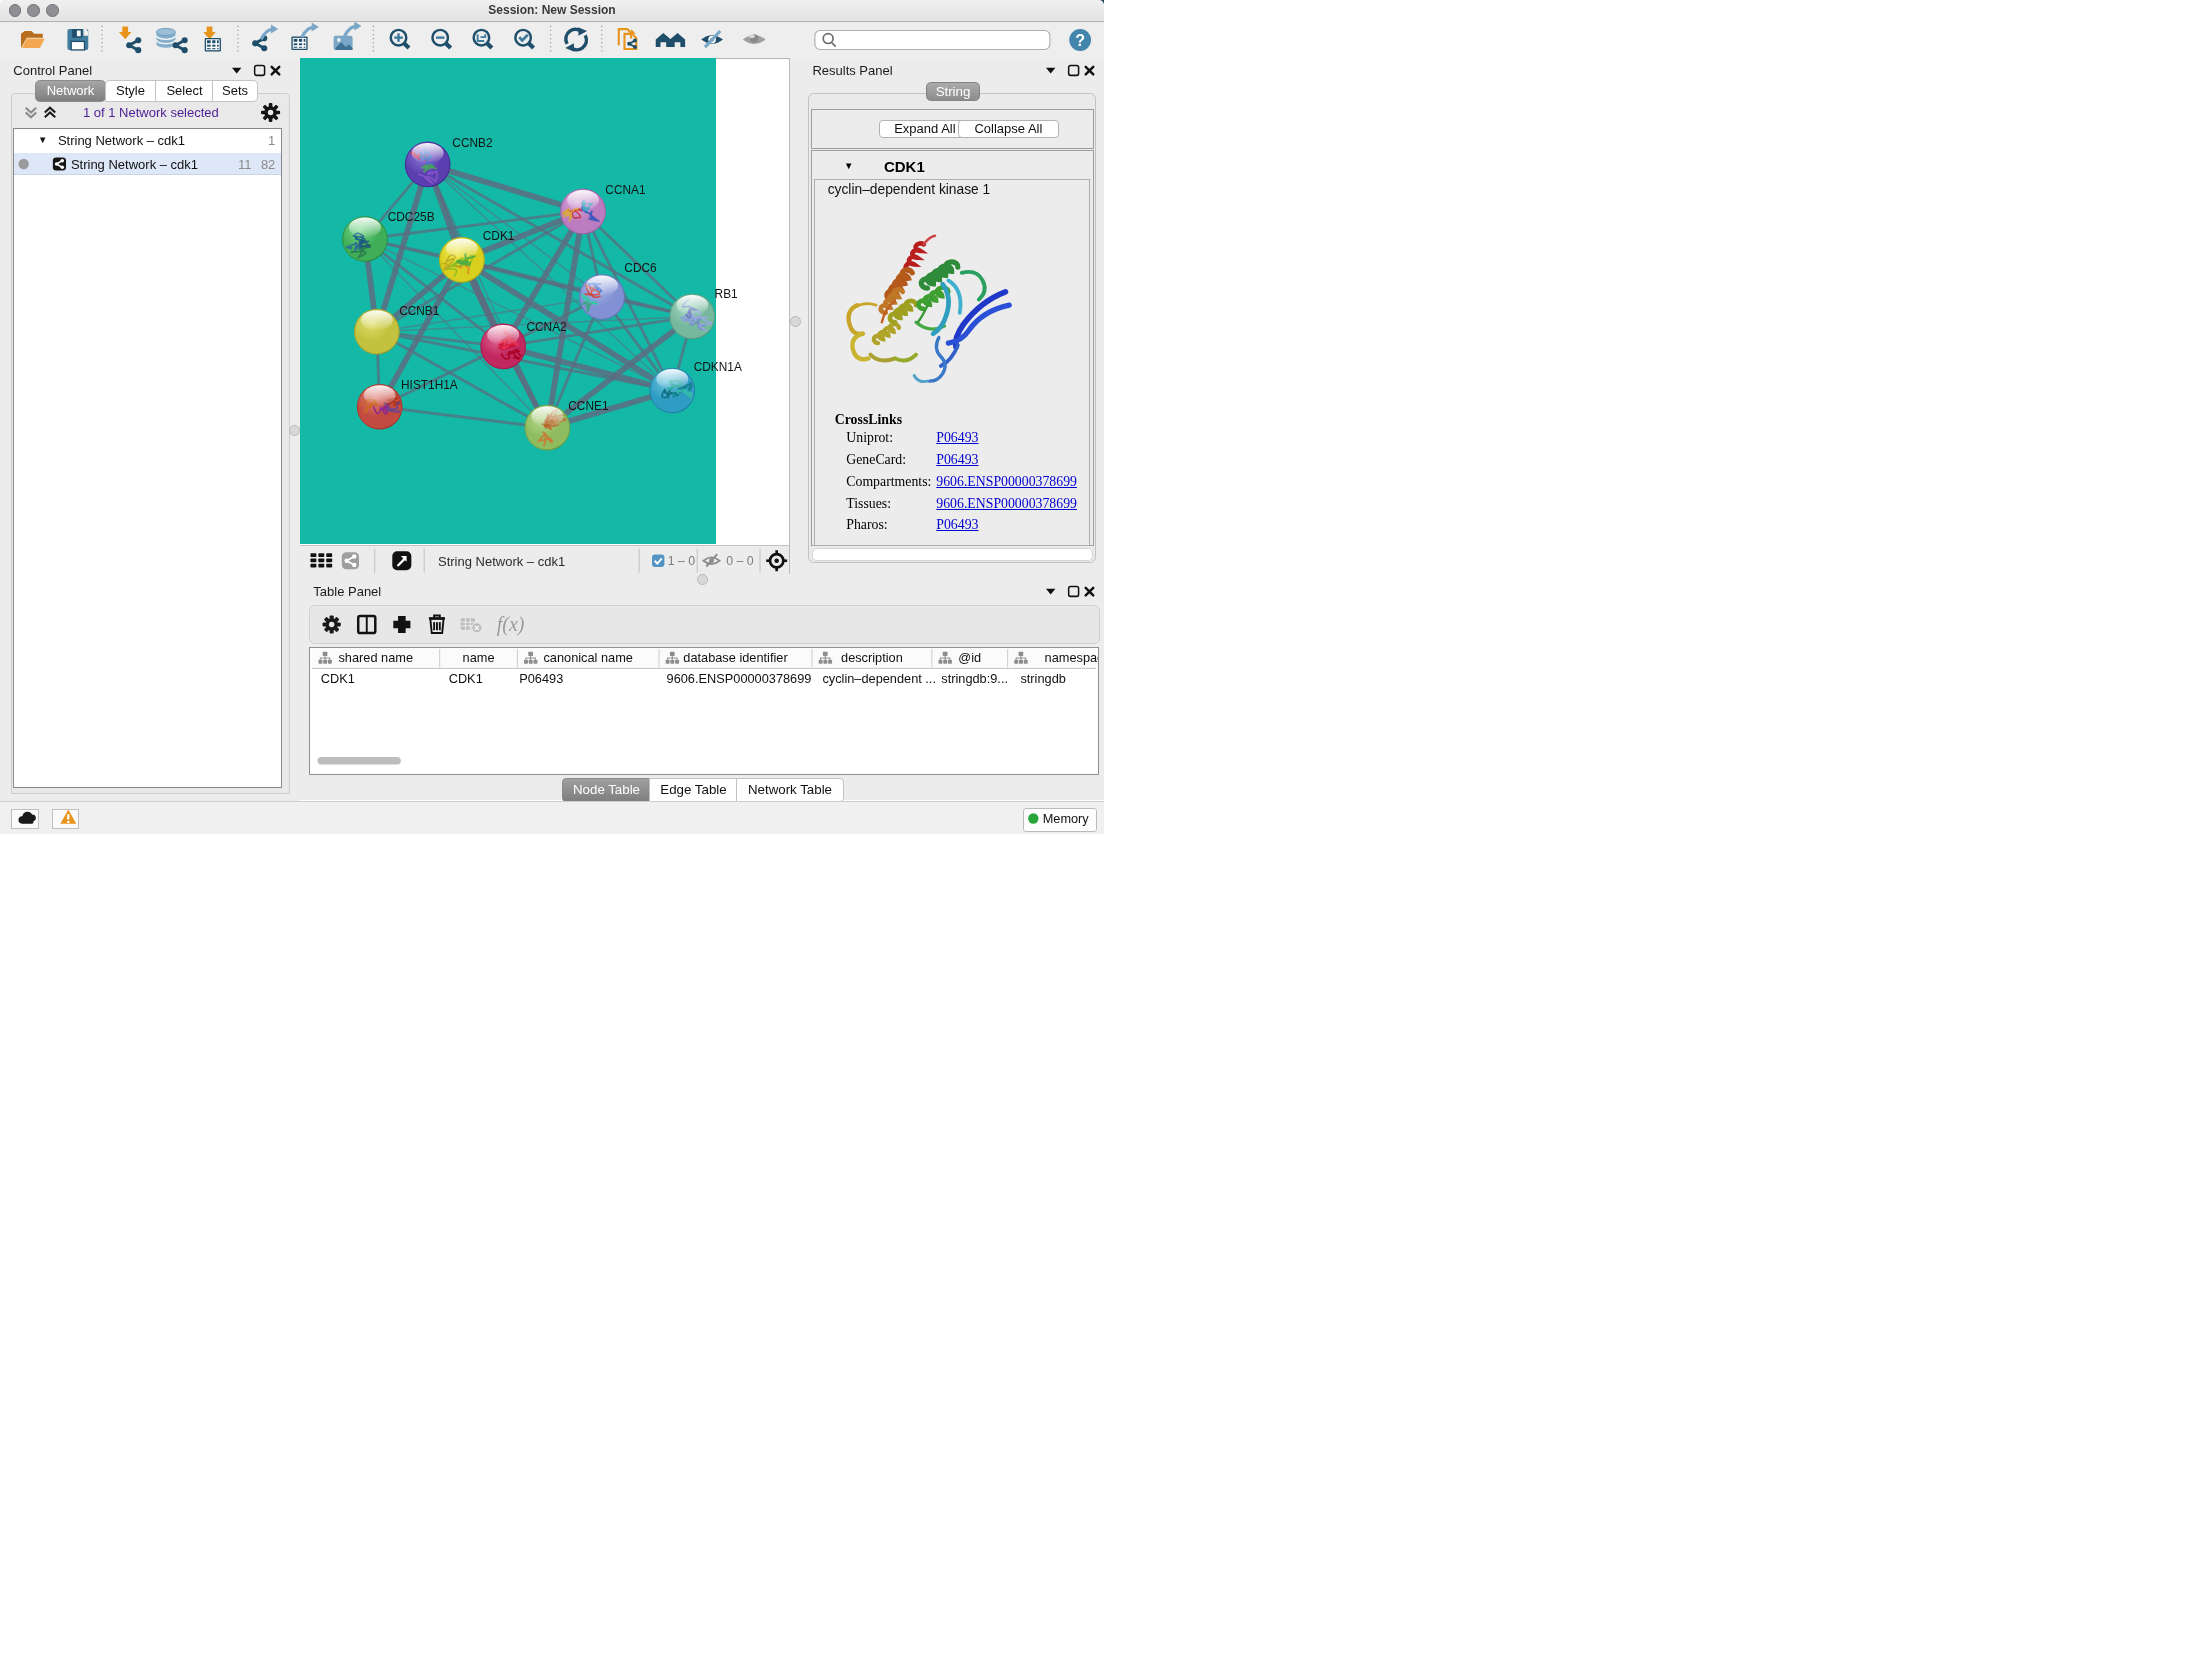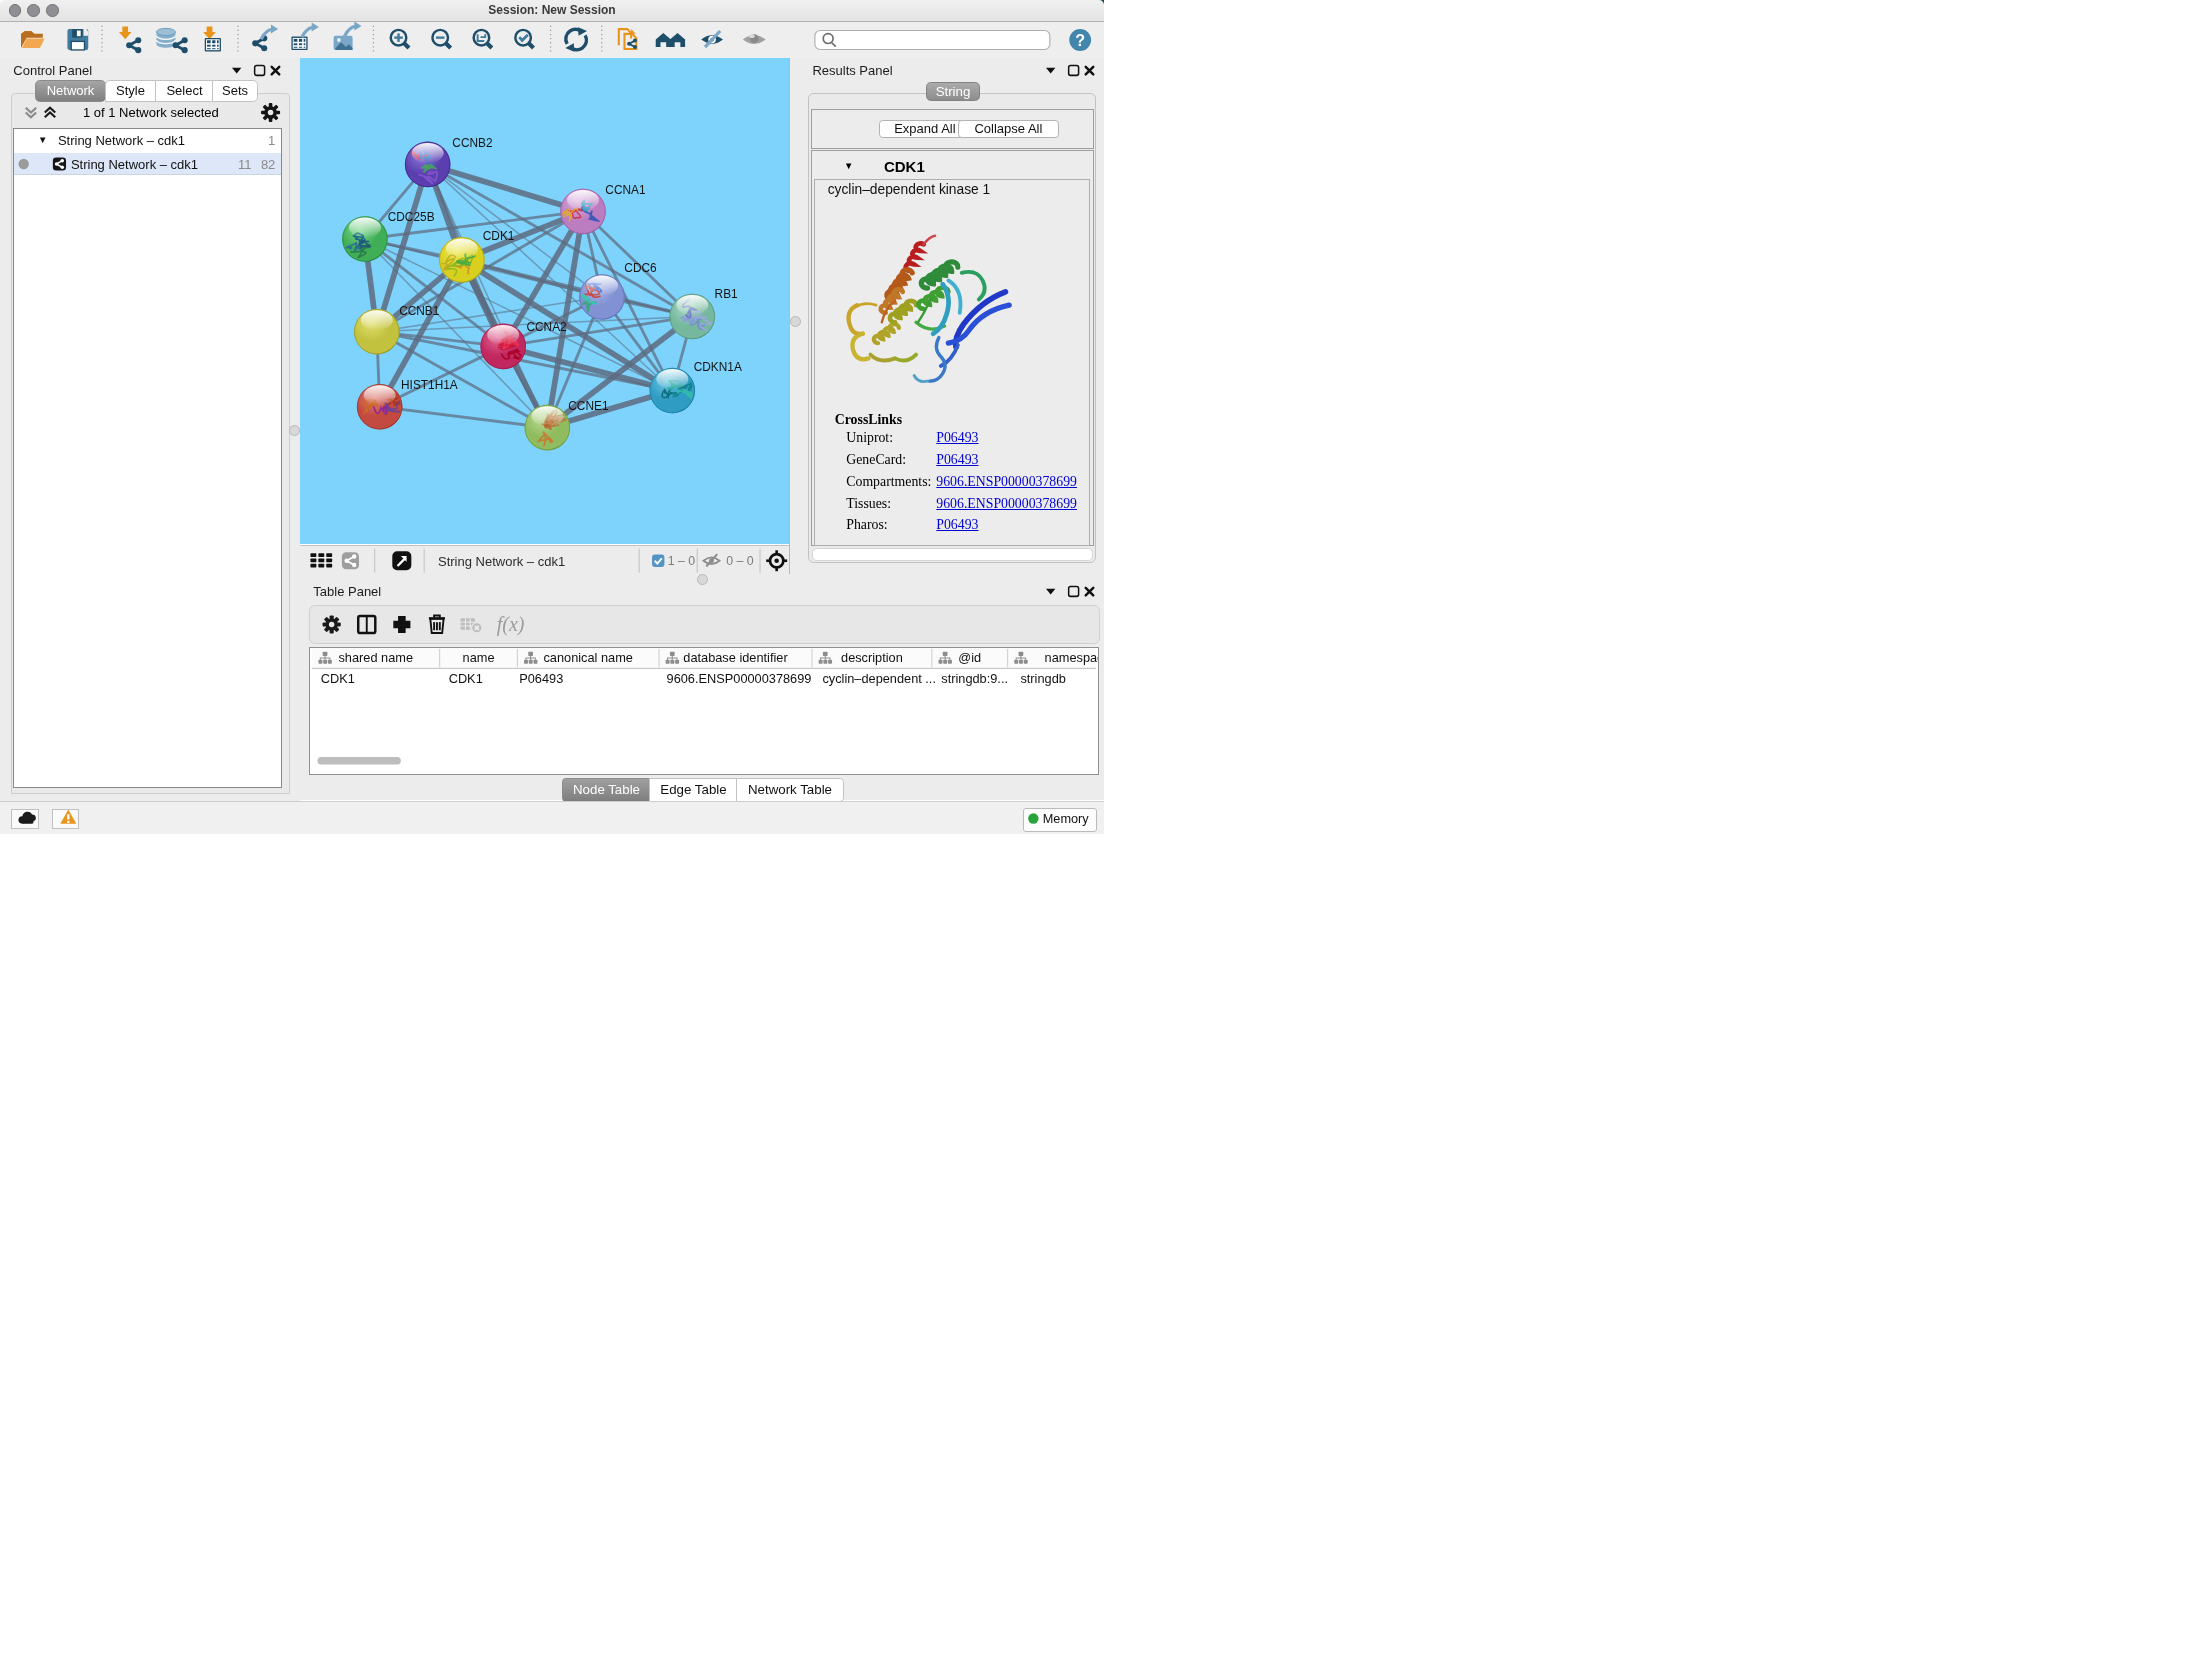--- a/index.html
+++ b/index.html
@@ -14,27 +14,27 @@
   
   #cpanel{left:0;top:58px;width:300px;height:743px;background:#ececec;}
   #cpanel-title{left:13.3px;top:4.8px;font-size:13px;color:#1c1c1c;}
   .tab{top:22px;height:20px;z-index:3;font-size:13px;color:#111;background:#fff;border:1px solid #c3c3c3;text-align:center;line-height:20px;}
   #tab-network{left:35px;width:69px;background:linear-gradient(#a5a5a5,#7f7f7f);color:#fff;border-color:#8a8a8a;border-radius:4.8px;}
   #tab-style{left:105px;width:49px;border-radius:4.8px 0 0 0;}
   #tab-select{left:155px;width:57px;}
   #tab-sets{left:212px;width:44px;border-radius:0 4.8px 4.8px 0;}
   #cp-box{left:11.4px;top:35px;width:277px;height:699px;background:#e9e9e9;border:1px solid #cdcdcd;border-radius:3.8px 3.8px 0 0;}
   #cp-head{left:0;top:0;width:100%;height:34px;}
-  #cp-headtext{width:100%;top:10.5px;text-align:center;font-size:13px;color:#000000;}
+  #cp-headtext{width:100%;top:10.5px;text-align:center;font-size:13px;color:#4c1d95;}
   #cp-list{left:0.5px;top:34px;width:267px;height:658px;background:#fff;border:1px solid #888;}
   .cprow{left:0;width:100%;height:24px;font-size:13px;color:#111;}
   #cprow2{top:24px;height:21px;background:#dde7f8;border-bottom:1px solid #cdd5e5;}
   .rnum{color:#8a8a8a;}
   
-  #netcanvas{left:300px;top:58px;width:490px;height:486px;background:#7dd3fc;}
+  #netcanvas{left:300px;top:58px;width:416px;height:486px;background:#14b8a6;}
   #netbar{left:300px;top:545px;width:490px;height:30px;background:#ececec;border-top:1px solid #c2c2c2;}
   #netbartext{left:138px;top:7.6px;font-size:13px;color:#2c2c2c;}
   
   #rpanel{left:789px;top:58px;width:315px;height:525px;background:#ececec;border-left:1px solid #b9b9b9;}
   #rp-title{left:22.4px;top:4.8px;font-size:13px;color:#1c1c1c;}
   #rp-outer{left:18px;top:35px;width:286px;height:468px;background:#eaeaea;border:1px solid #c2c2c2;border-radius:5.7px;}
   #rp-string{left:136px;top:24px;width:52px;height:17px;background:linear-gradient(#ababab,#8d8d8d);border:1px solid #828282;border-radius:4.8px;color:#fff;font-size:13.3px;text-align:center;line-height:17px;}
   #rp-box1{left:1.9px;top:15px;width:281px;height:38px;background:#ececec;border:1px solid #9e9e9e;}
   .rbtn{top:9.5px;height:16px;background:#fff;border:1px solid #b3b3b3;border-radius:3.8px;font-size:13px;color:#111;text-align:center;line-height:16px;}
   #rp-box2{left:1.9px;top:56px;width:281px;height:394px;background:#ececec;border:1px solid #9e9e9e;}

